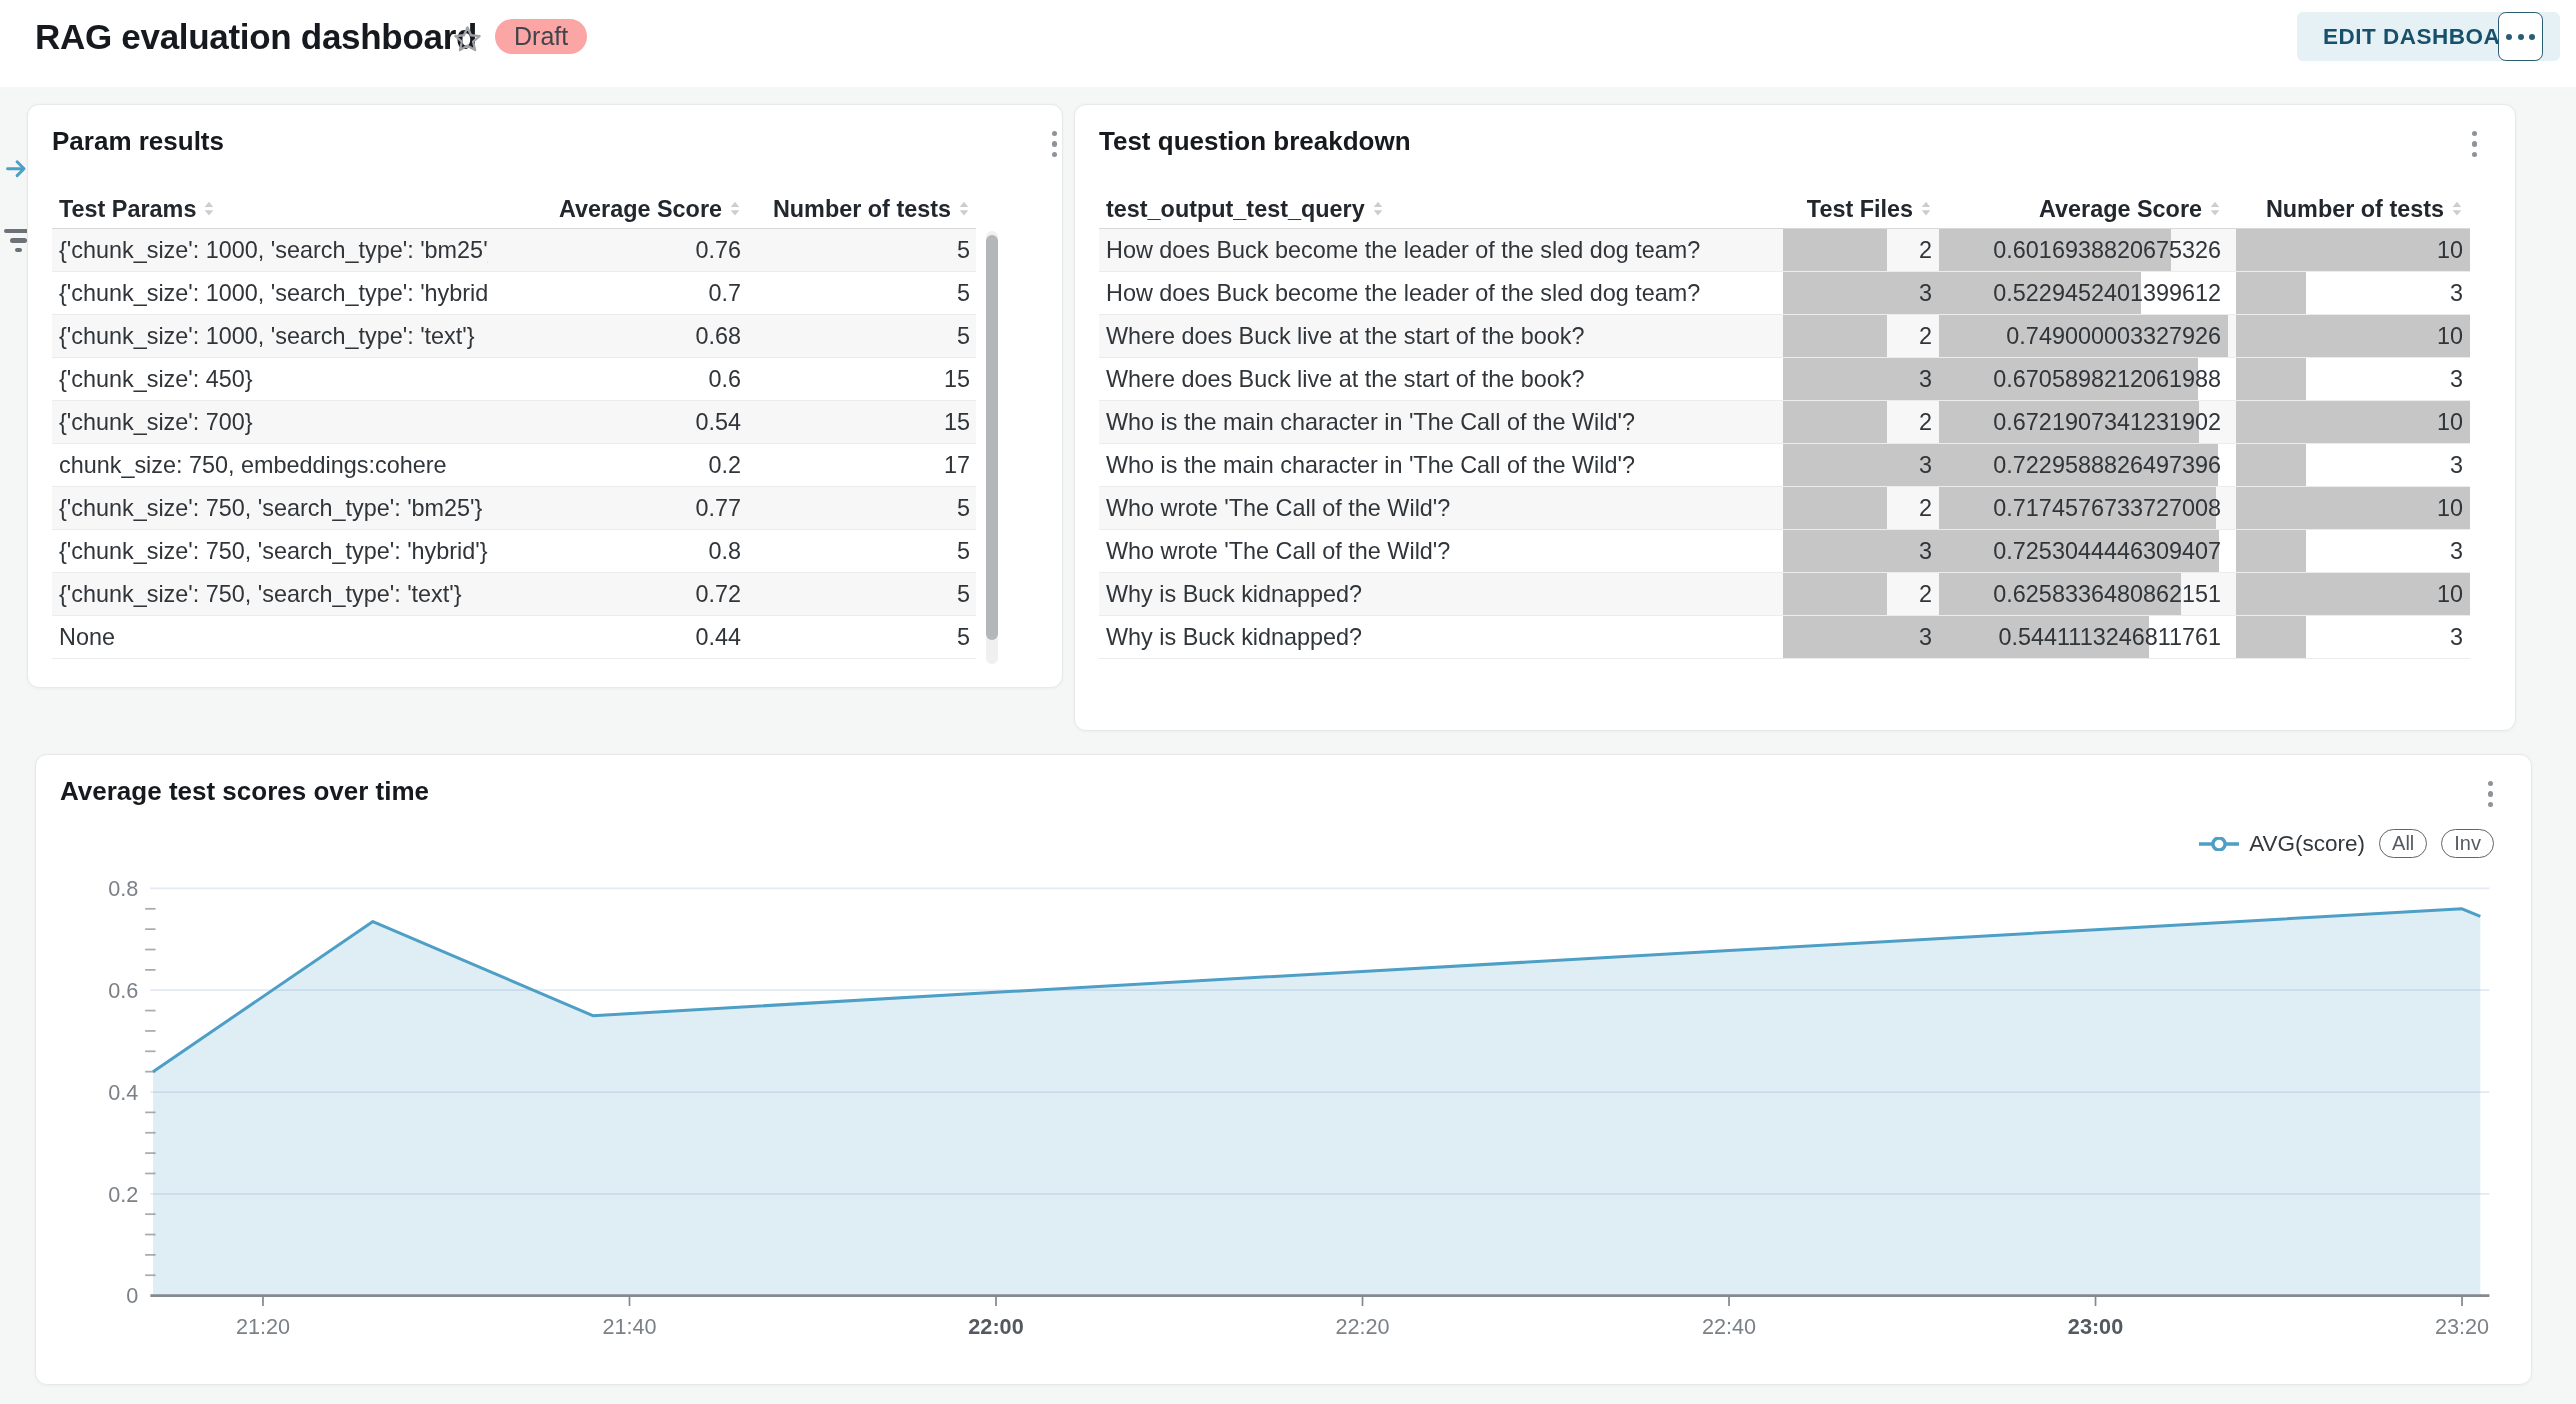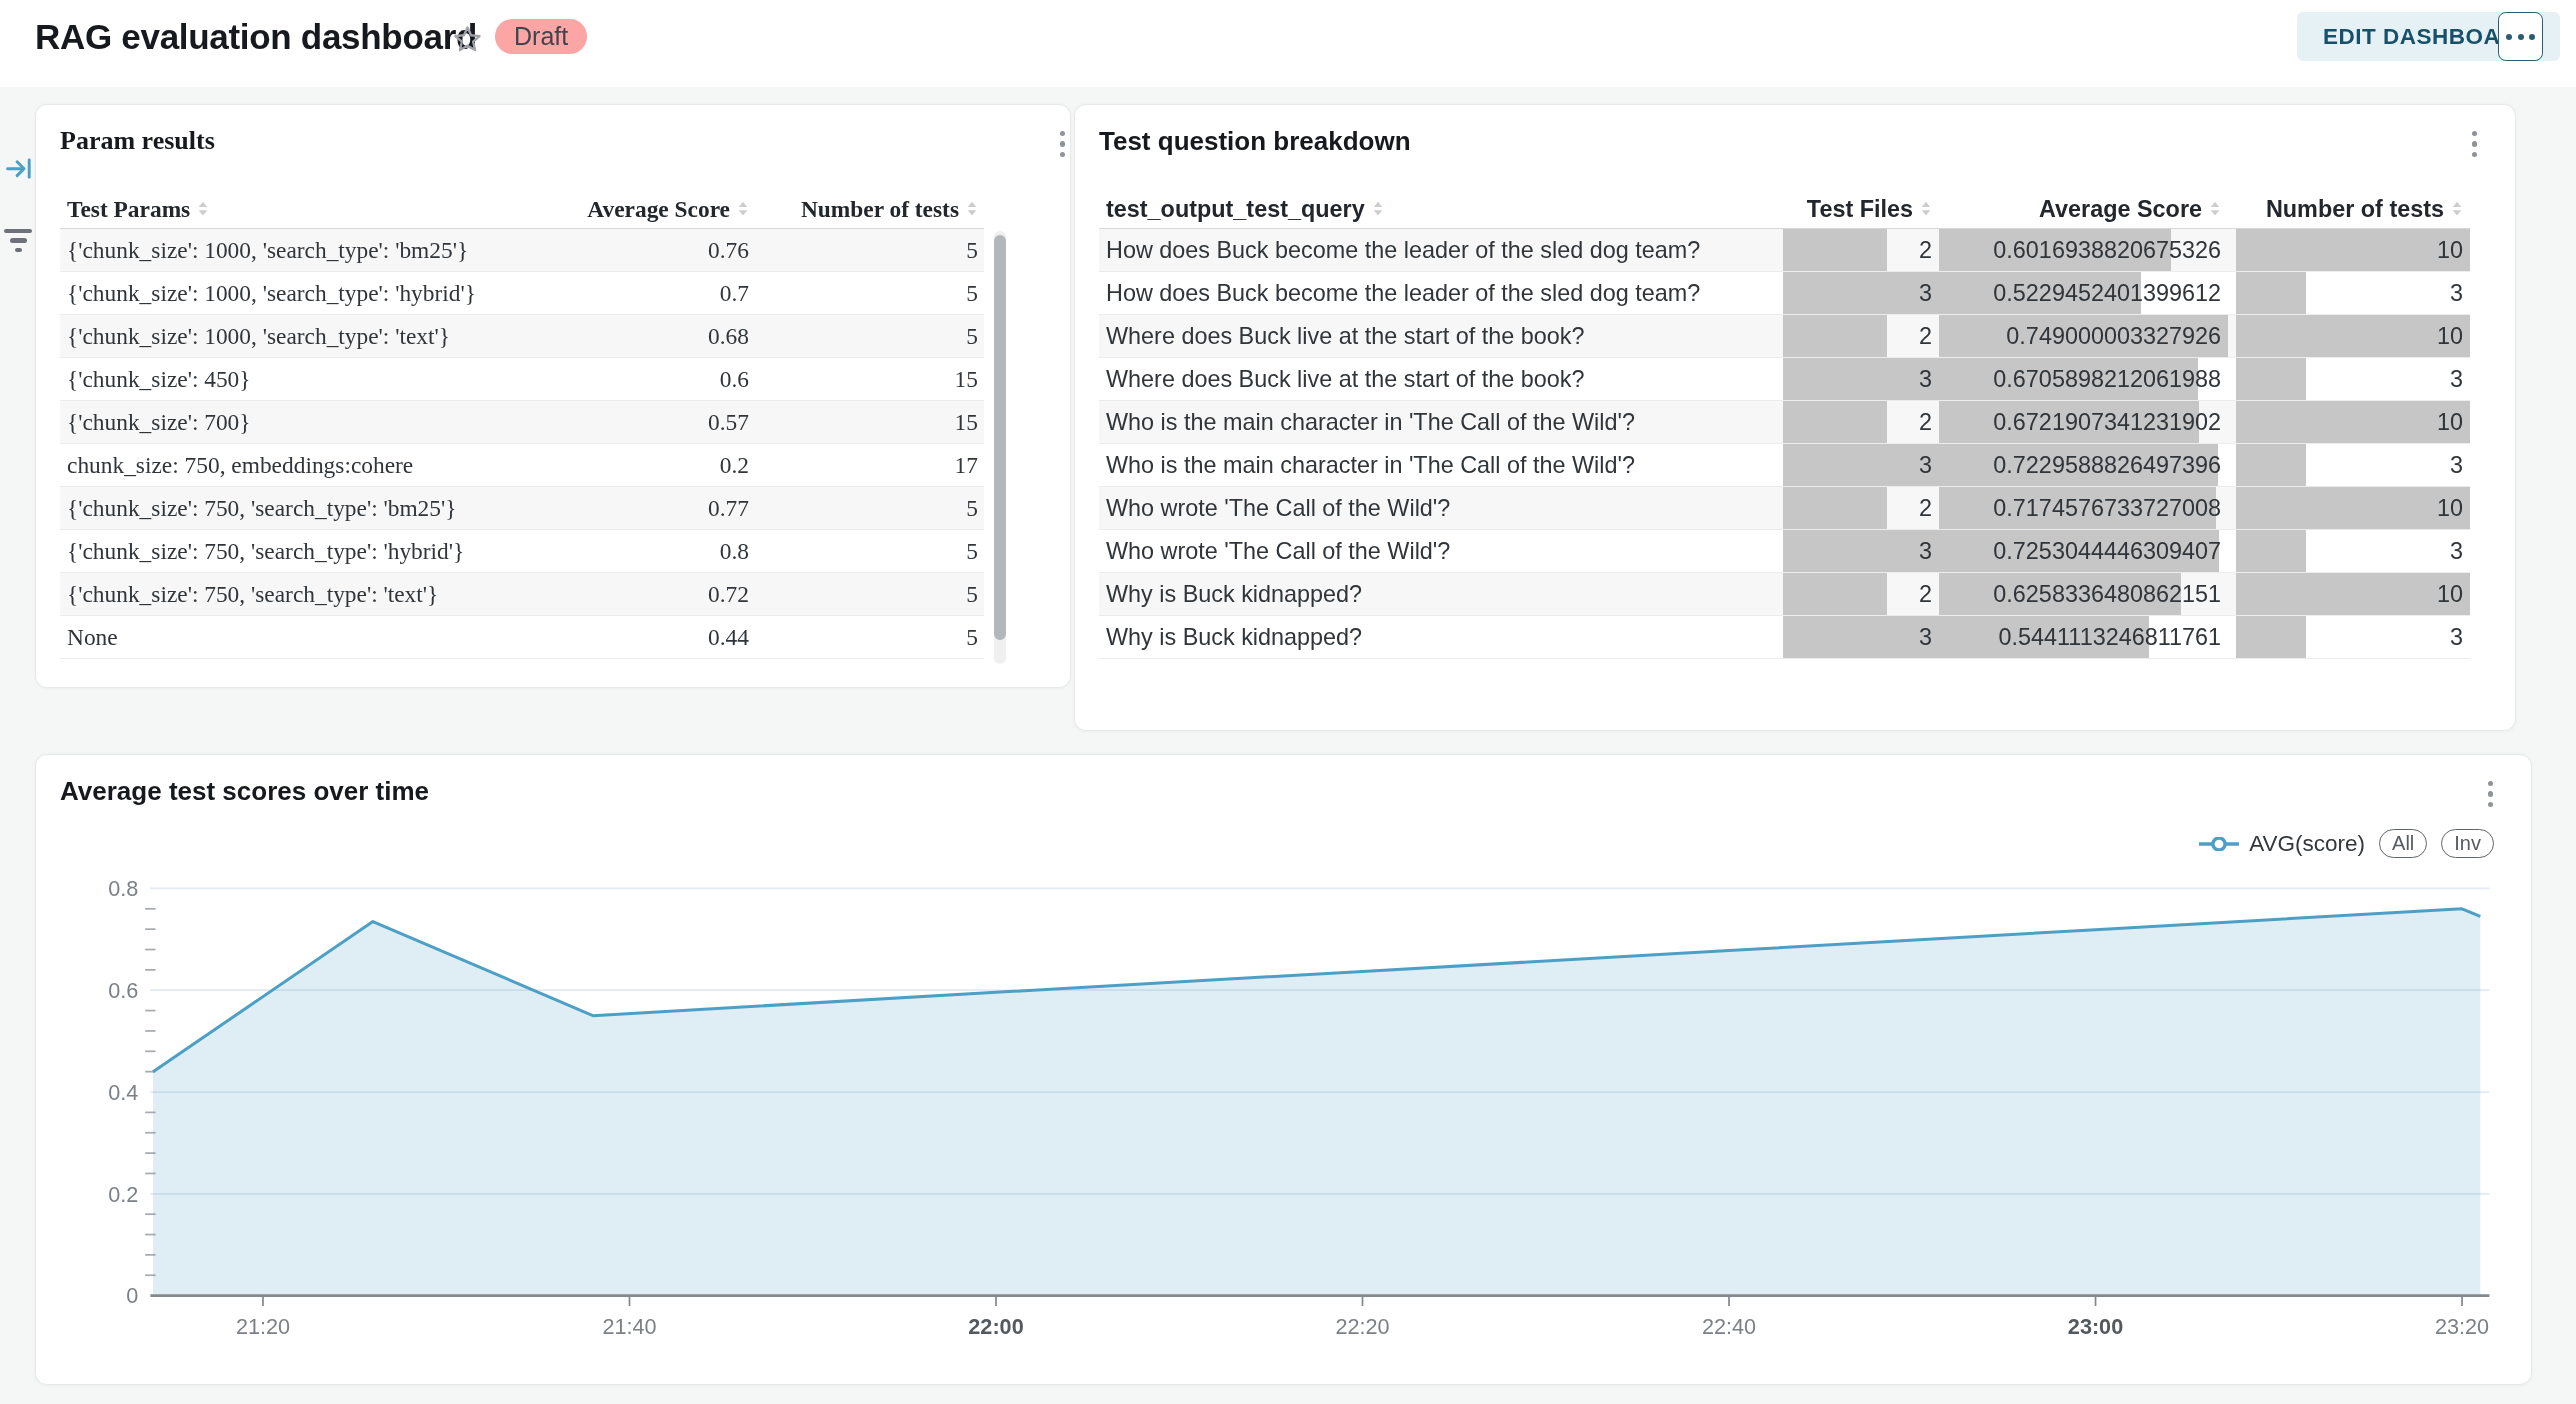--- a/index.html
+++ b/index.html
@@ -19,21 +19,21 @@
   .rail-icon{position:absolute;}
   .rail-collapse{left:5.2px;top:154px;}
   .rail-filter{left:3.5px;top:229px;display:flex;flex-direction:column;align-items:center;gap:5.2px;width:29.4px;}
   .rail-filter i{height:4.3px;border-radius:2.6px;background:#6d7278;display:block;}
   .rail-filter i:nth-child(1){width:28px;}
   .rail-filter i:nth-child(2){width:17.3px;}
   .rail-filter i:nth-child(3){width:7px;}
 
   
   .card{position:absolute;background:#ffffff;border:0.9px solid #e7e8e8;border-radius:12px;box-shadow:0 0.9px 3.5px rgba(0,0,0,0.04);}
-  .card-params{left:35px;top:104px;width:1034px;height:582px;font-family:Liberation Serif, serif;}
+  .card-params{left:27px;top:104px;width:1034px;height:582px;}
   .card-breakdown{left:1074px;top:104px;width:1440px;height:625px;}
   .card-chart{left:35px;top:754px;width:2495px;height:629px;}
   .card-title{position:absolute;left:24px;top:21px;font-size:26px;font-weight:bold;color:#16191d;}
   .kebab{position:absolute;top:22.5px;display:flex;flex-direction:column;gap:5.2px;cursor:pointer;padding:3.5px;}
   .kebab i{width:5.2px;height:5.2px;border-radius:50%;background:#8d9399;}
   .card-params .kebab{left:1020px;}
   .card-breakdown .kebab{left:1393px;}
   .card-chart .kebab{left:2448px;}
 
   
@@ -144,21 +144,21 @@
             <div class="td right">0.68</div>
             <div class="td right">5</div>
           </div>
           <div class="trow even">
             <div class="td left">{'chunk_size': 450}</div>
             <div class="td right">0.6</div>
             <div class="td right">15</div>
           </div>
           <div class="trow odd">
             <div class="td left">{'chunk_size': 700}</div>
-            <div class="td right">0.57</div>
+            <div class="td right">0.54</div>
             <div class="td right">15</div>
           </div>
           <div class="trow even">
             <div class="td left">chunk_size: 750, embeddings:cohere</div>
             <div class="td right">0.2</div>
             <div class="td right">17</div>
           </div>
           <div class="trow odd">
             <div class="td left">{'chunk_size': 750, 'search_type': 'bm25'}</div>
             <div class="td right">0.77</div>

